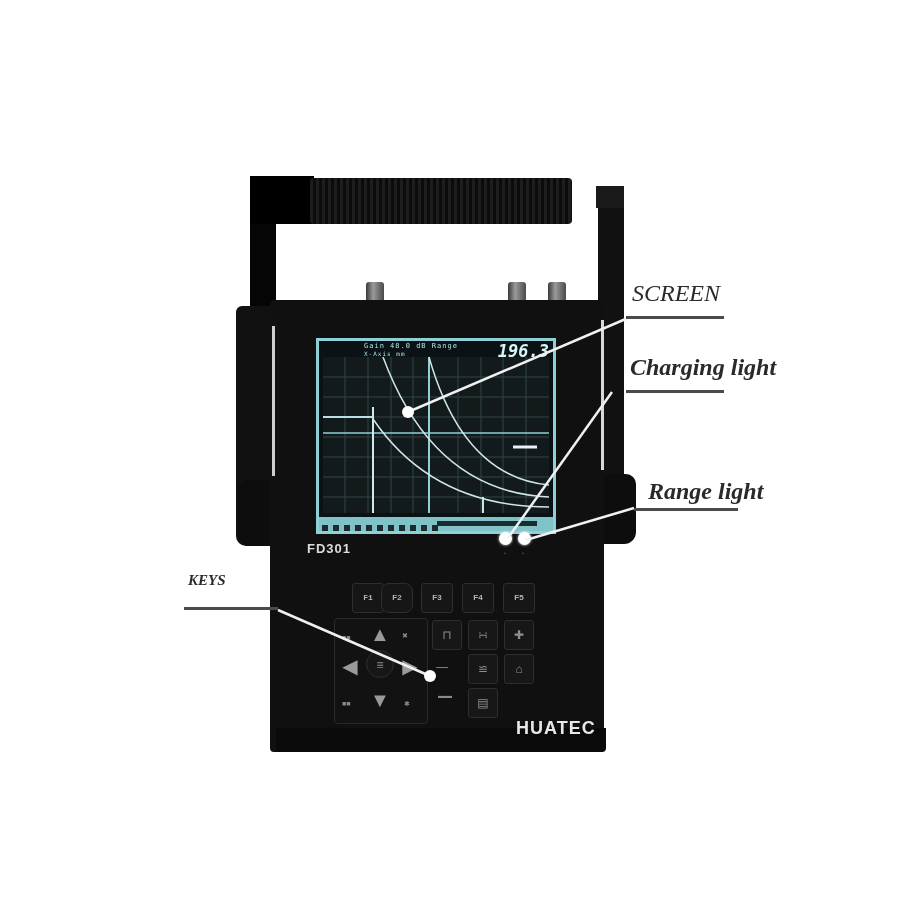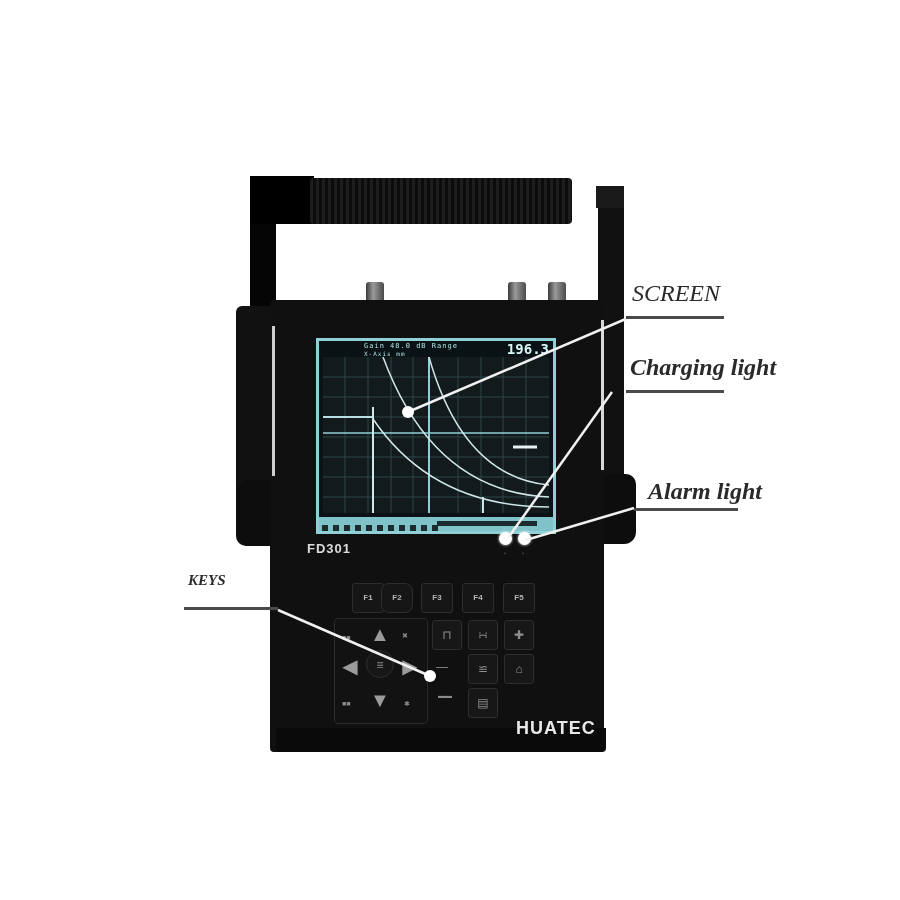--- a/index.html
+++ b/index.html
@@ -27,21 +27,21 @@
     background-image: linear-gradient(90deg, #3a3a3a, #9a9a9a 40%, #4a4a4a); }
 
   
   .device-body { left: 270px; top: 300px; width: 334px; height: 452px; background: #101010; border-radius: 4px; }
   .device-base { left: 276px; top: 728px; width: 330px; height: 24px; background: #0a0a0a; border-radius: 0 0 4px 4px; }
 
   
   .screen-frame { left: 316px; top: 338px; width: 240px; height: 196px; background: #0b1215; border: 3px solid #8fd0d6; box-sizing: border-box; }
   .screen-header { left: 0; top: 0; right: 0; height: 16px; color: #a9e4e8; font-family: "DejaVu Sans Mono", monospace; font-size: 7px; padding: 1px 3px; box-sizing: border-box; margin-left: 42px; }
   .screen-header .params { letter-spacing: 1px; }
-  .screen-header .reading { position: absolute; right: 4px; top: 0; font-size: 14px; font-weight: bold; color: #d6f5f7; }
+  .screen-header .reading { position: absolute; right: 4px; top: 0; font-size: 17px; font-weight: bold; color: #d6f5f7; font-style: italic; }
   .screen-plot { left: 4px; top: 16px; width: 226px; height: 156px; background: #121a1c; }
   .screen-footer { left: 0; bottom: 0; right: 0; height: 14px; background: #7fc3c9; }
   .screen-footer .bar { position: absolute; left: 118px; top: 4px; width: 100px; height: 5px; background: #1b2b2e; }
   .screen-footer .dots span { display: inline-block; width: 6px; height: 6px; background: #1b2b2e; margin: 4px 2px 0 3px; }
 
   .model-label { left: 307px; top: 541px; color: #dcdcdc; font-size: 13px; font-weight: bold; letter-spacing: 1px; text-align: right; }
   .brand-label { left: 516px; top: 718px; color: #e8e8e8; font-size: 18px; font-weight: bold; letter-spacing: 1px; }
 
   .led { width: 13px; height: 13px; background: #ffffff; border-radius: 50%; top: 532px; box-shadow: 0 0 3px #fff; }
   .led-caption { top: 550px; color: #555; font-size: 6px; }
@@ -170,17 +170,17 @@
     <circle cx="430" cy="676" r="6"></circle>
   </g>
 </svg>
 
 <div class="abs callout-text" style="left:632px;top:280px;font-size:24px;">SCREEN</div>
 <div class="abs callout-line" style="left:626px;top:316px;width:98px;"></div>
 
 <div class="abs callout-text" style="left:630px;top:354px;font-size:24px;font-weight:bold;">Charging light</div>
 <div class="abs callout-line" style="left:626px;top:390px;width:98px;"></div>
 
-<div class="abs callout-text" style="left:648px;top:478px;font-size:24px;font-weight:bold;">Alarm light</div>
+<div class="abs callout-text" style="left:648px;top:478px;font-size:24px;font-weight:bold;">Range light</div>
 <div class="abs callout-line" style="left:634px;top:508px;width:104px;"></div>
 
 <div class="abs callout-text" style="left:188px;top:572px;font-size:15px;font-weight:bold;">KEYS</div>
 <div class="abs callout-line" style="left:184px;top:607px;width:94px;"></div>
 
 </body></html>

